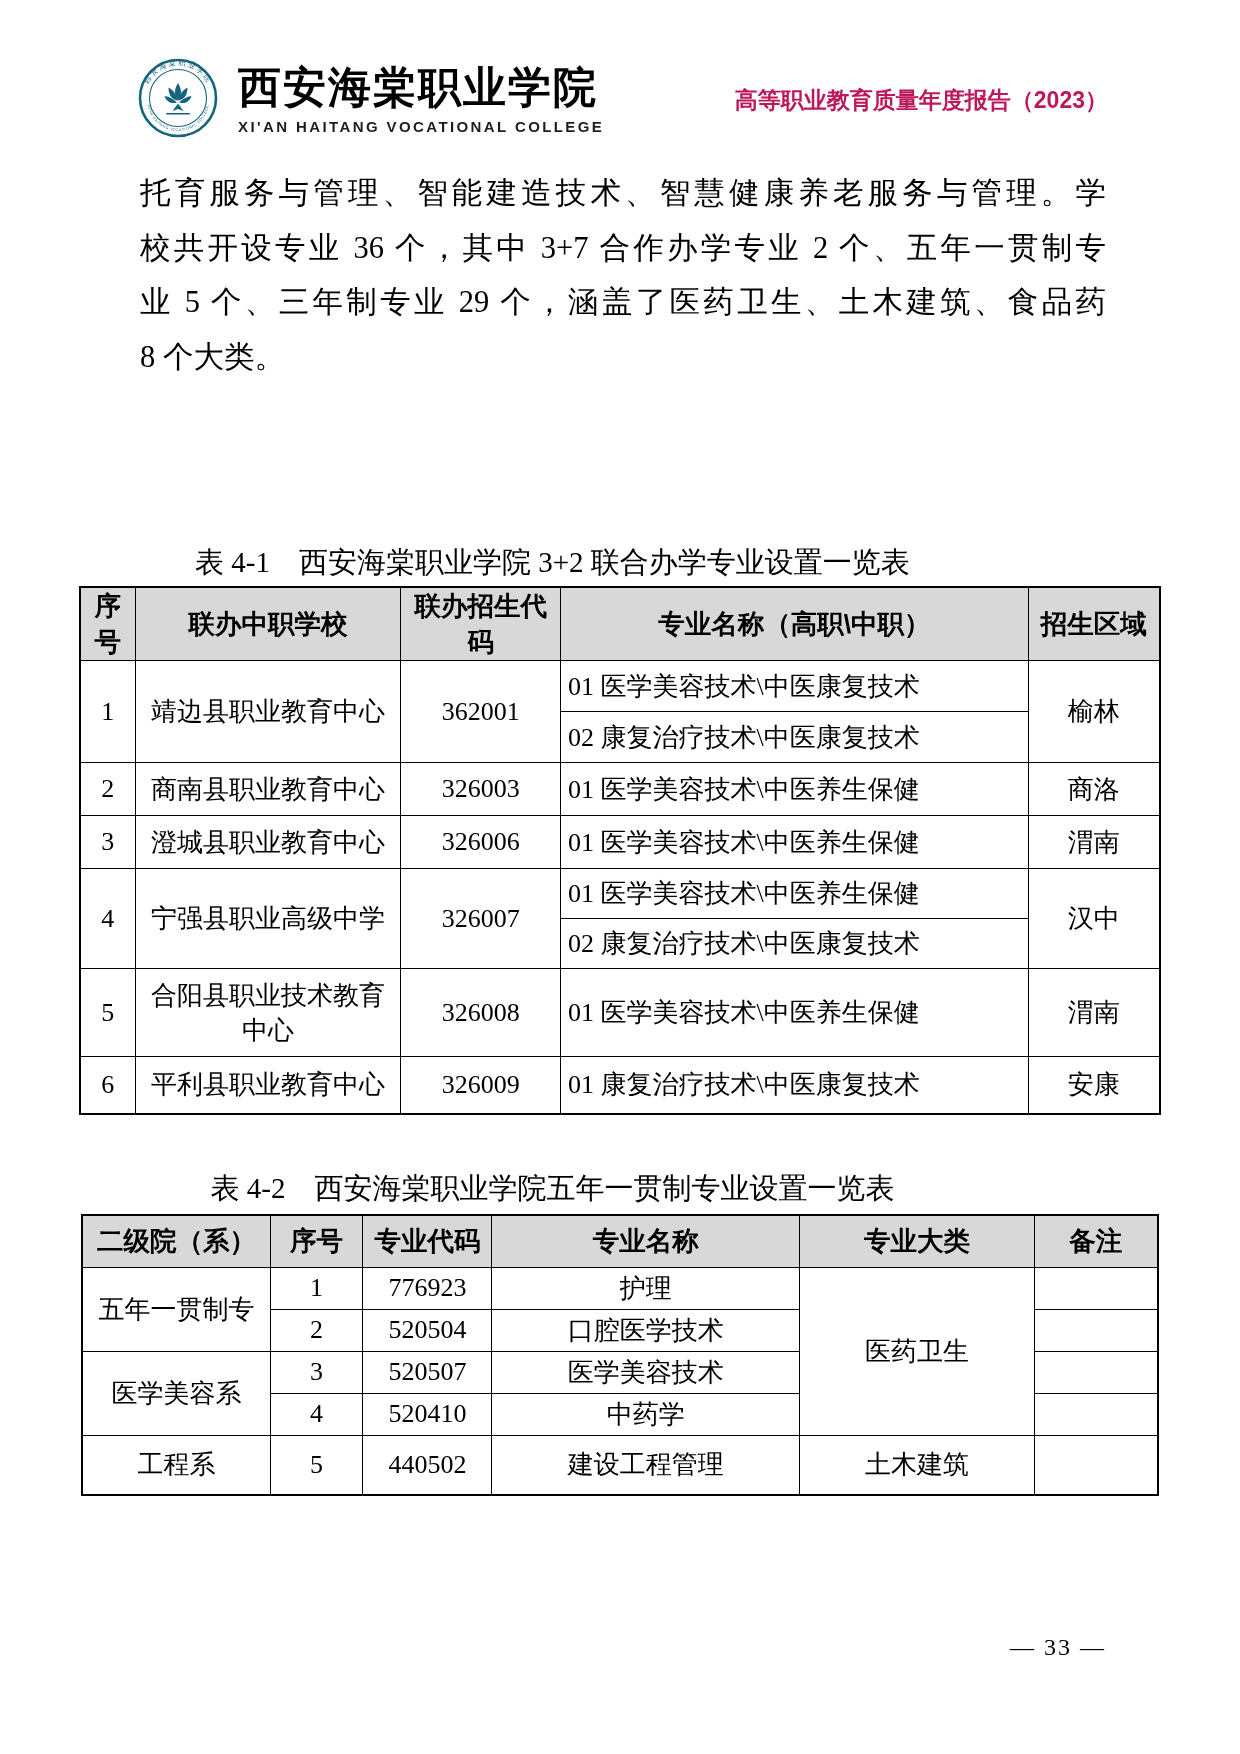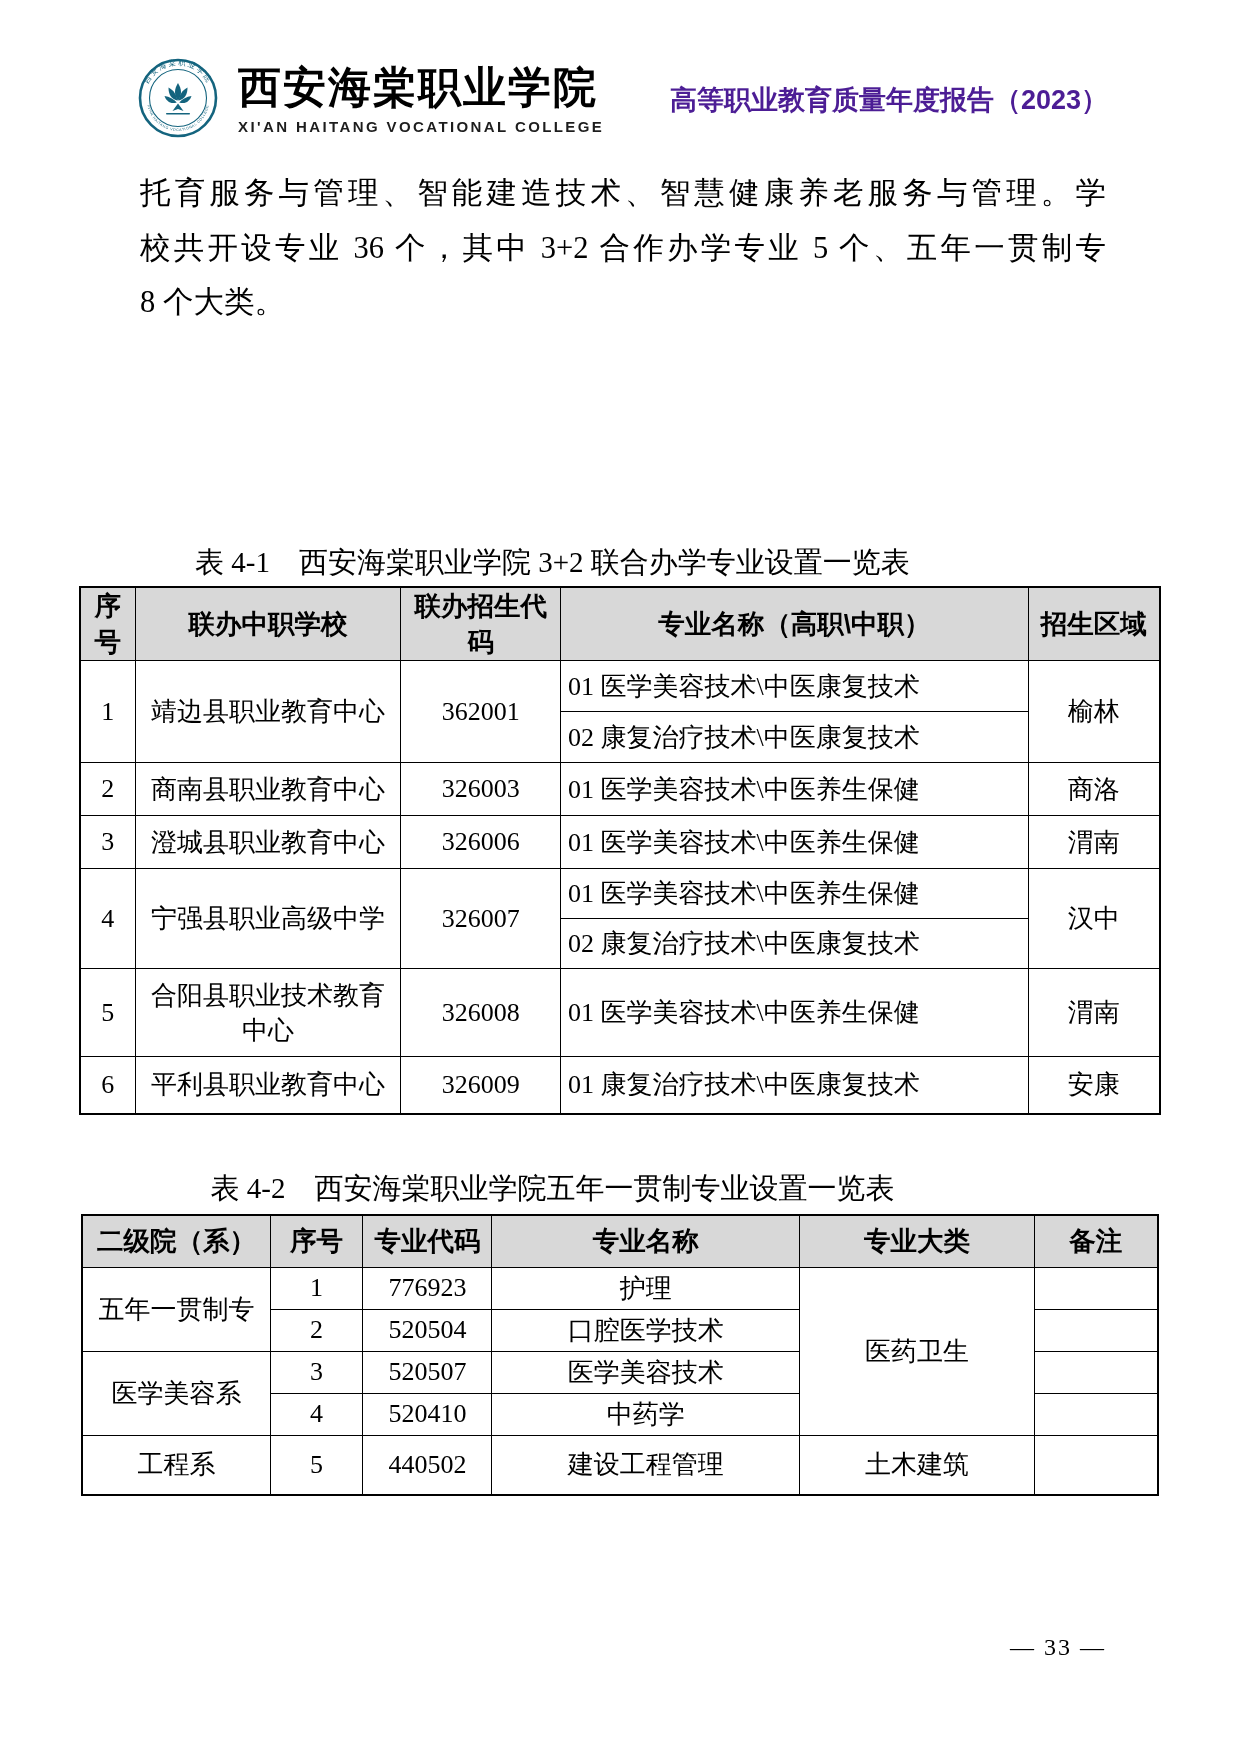--- a/index.html
+++ b/index.html
@@ -22,21 +22,21 @@
     font-size:43px;font-weight:900;letter-spacing:2px;line-height:1.05;
     font-family:"Liberation Serif","DejaVu Serif",serif;
   }
   .brand-en{
     margin-top:7px;font-family:"Liberation Sans","DejaVu Sans",sans-serif;
     font-size:15px;font-weight:600;letter-spacing:2.4px;color:#1d1d1d;white-space:nowrap;
   }
   .report-title{
     margin-left:auto;align-self:center;
     font-family:"Liberation Sans","DejaVu Sans",sans-serif;
-    font-weight:700;font-size:27px;color:#4c1d95;white-space:nowrap;
+    font-weight:700;font-size:23px;color:#be185d;white-space:nowrap;
   }
   
   .body-text{position:absolute;top:166px;left:140px;width:966px;font-size:30.5px;}
   .body-line{
     height:54.5px;line-height:54.5px;white-space:nowrap;
     text-align:justify;text-align-last:justify;
   }
   .body-line.last{text-align:right;text-align-last:left;}
   
   .tbl-title{position:absolute;left:0;width:1105px;text-align:center;font-size:29px;line-height:36px;}
@@ -101,21 +101,22 @@
     </div>
     <div class="brand">
       <span class="brand-cn">西安海棠职业学院</span>
       <span class="brand-en">XI'AN HAITANG VOCATIONAL COLLEGE</span>
     </div>
     <span class="report-title">高等职业教育质量年度报告（2023）</span>
   </div>
 
   <div class="body-text">
     <div class="body-line">托育服务与管理、智能建造技术、智慧健康养老服务与管理。学</div>
-    <div class="body-line">校共开设专业 36 个，其中 3+2 合作办学专业 5 个、五年一贯制专</div>
+    <div class="body-line">校共开设专业 36 个，其中 3+7 合作办学专业 2 个、五年一贯制专</div>
+    <div class="body-line">业 5 个、三年制专业 29 个，涵盖了医药卫生、土木建筑、食品药</div>
     <div class="body-line last">8 个大类。</div>
   </div>
 
   <div class="tbl-title t1">表 4-1　西安海棠职业学院 3+2 联合办学专业设置一览表</div>
 
   <div class="tbl-wrap t1">
     <table>
       <colgroup>
         <col style="width:5.1%">
           <col style="width:24.6%">

